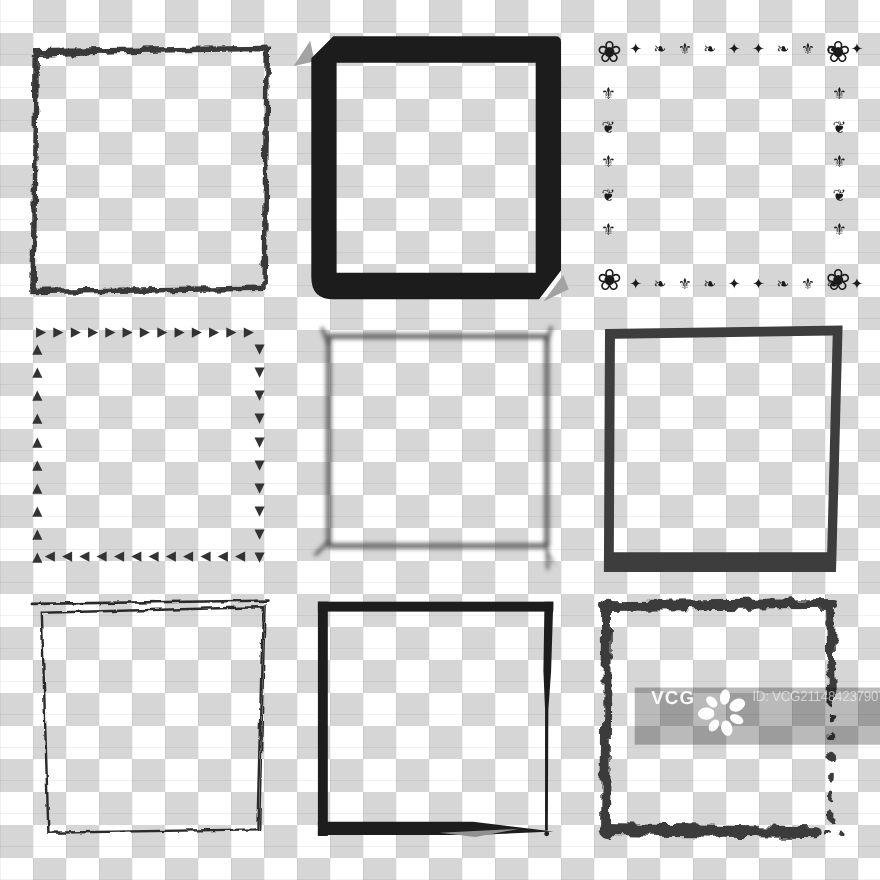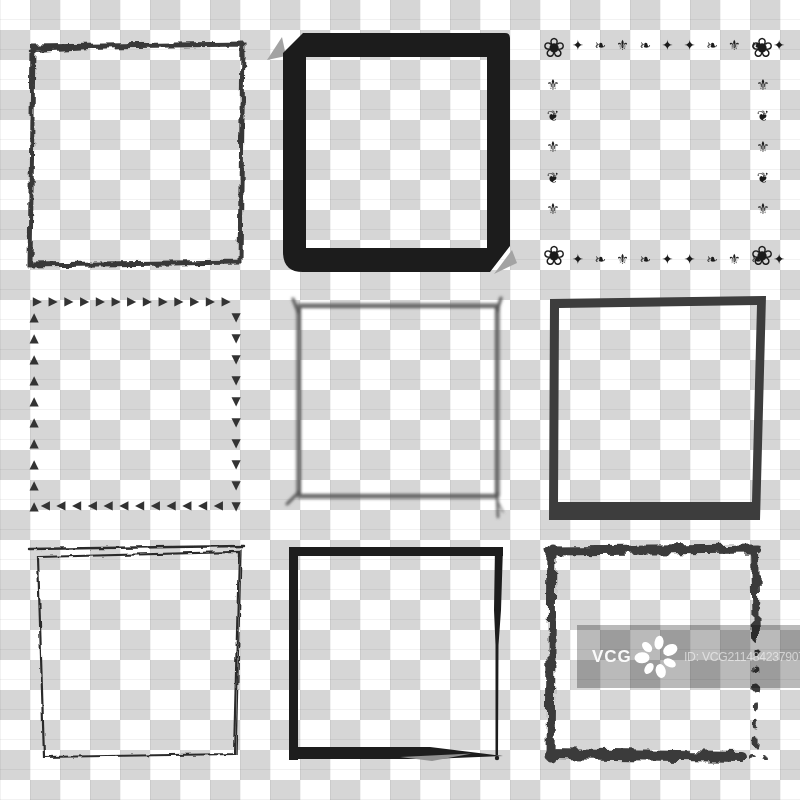--- a/index.html
+++ b/index.html
@@ -42,22 +42,22 @@
     font-size:12px;letter-spacing:6.5px;text-align:center;white-space:nowrap;}
   .tri-h.top{top:0;}
   .tri-h.bottom{bottom:0;}
   .tri-v{position:absolute;top:15px;height:188px;width:14px;
     writing-mode:vertical-rl;text-orientation:upright;
     font-size:12px;letter-spacing:7px;line-height:14px;text-align:center;}
   .tri-v.left{left:0;}
   .tri-v.right{right:0;}
 
   
-  .wm-band{position:absolute;left:577px;top:625px;width:223px;height:63px;
-    background:rgba(0,0,0,0.27);z-index:5;display:flex;align-items:center;}
+  .wm-band{position:absolute;left:577px;top:625px;width:223px;height:52px;
+    background:rgba(0,0,0,0.27);z-index:5;display:flex;align-items:flex-start;}
   .wm-brand{color:#ffffff;font-weight:bold;font-size:17px;letter-spacing:1px;
     margin-left:15px;opacity:0.95;}
   .wm-flower{width:46px;height:46px;margin:0 4px 0 2px;flex:0 0 auto;}
   .wm-id{color:rgba(255,255,255,0.55);font-size:13px;letter-spacing:-0.3px;
     white-space:nowrap;transform:scaleX(0.94);transform-origin:left center;}
 </style>
 </head>
 <body>
 
 <div class="canvas">

